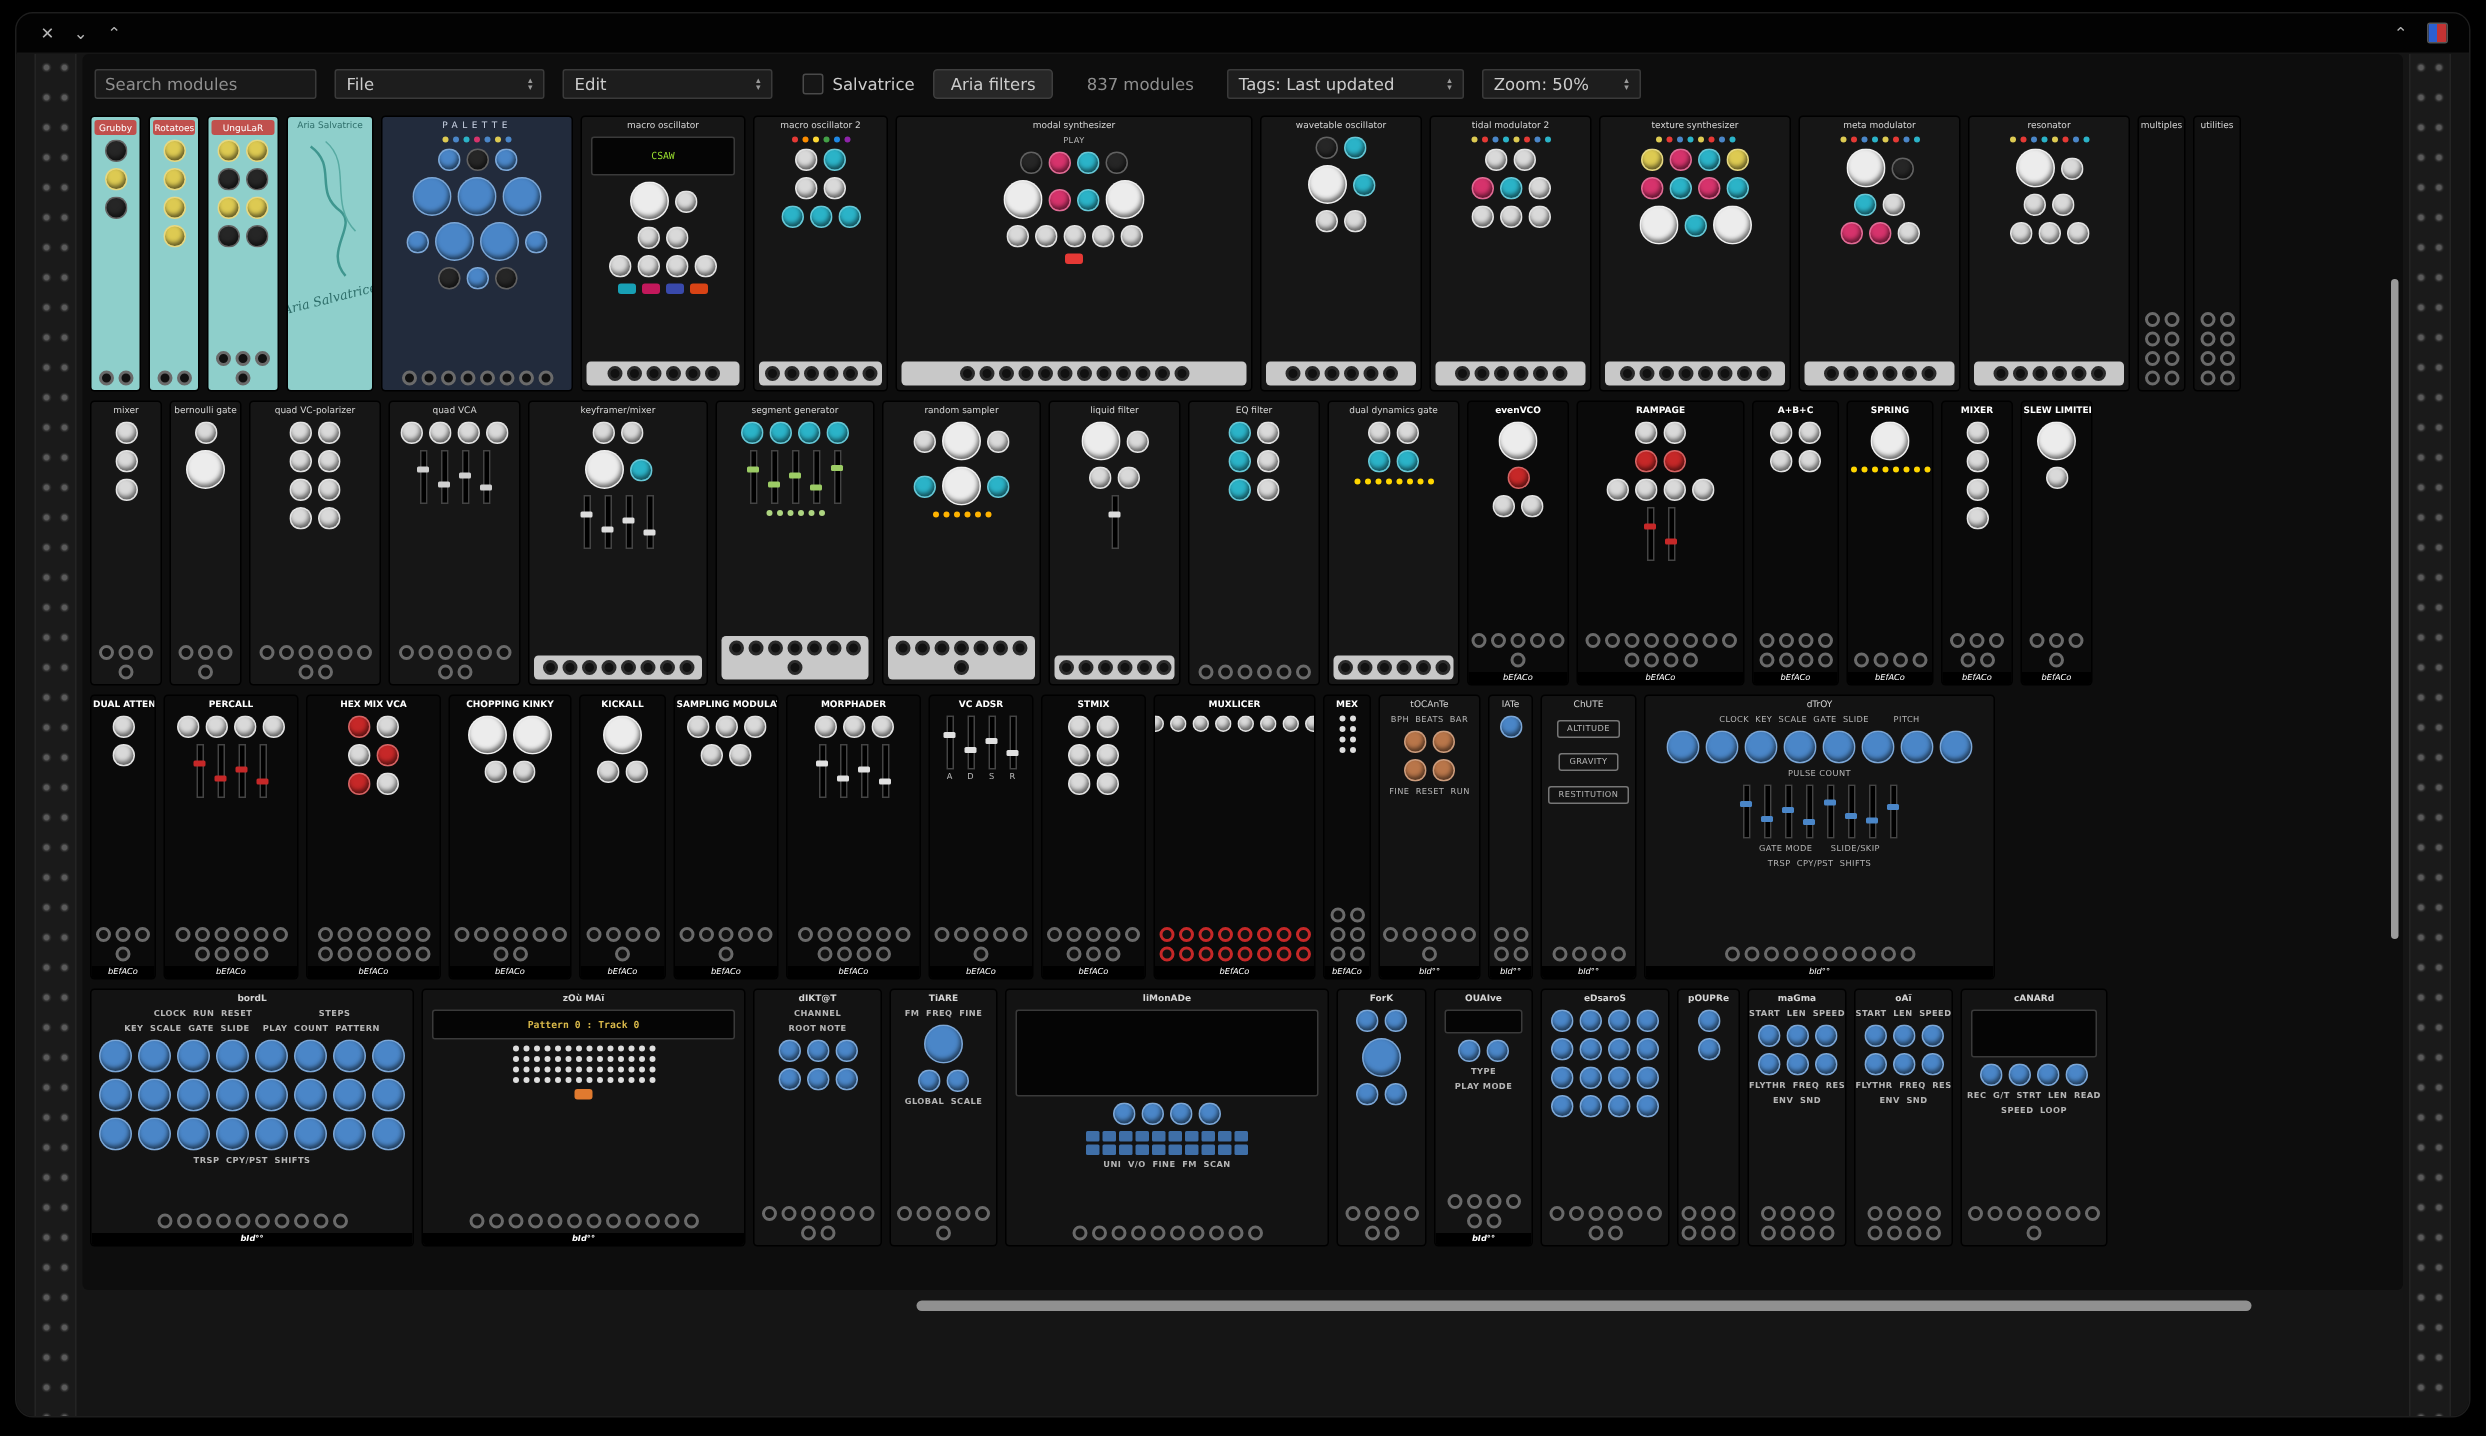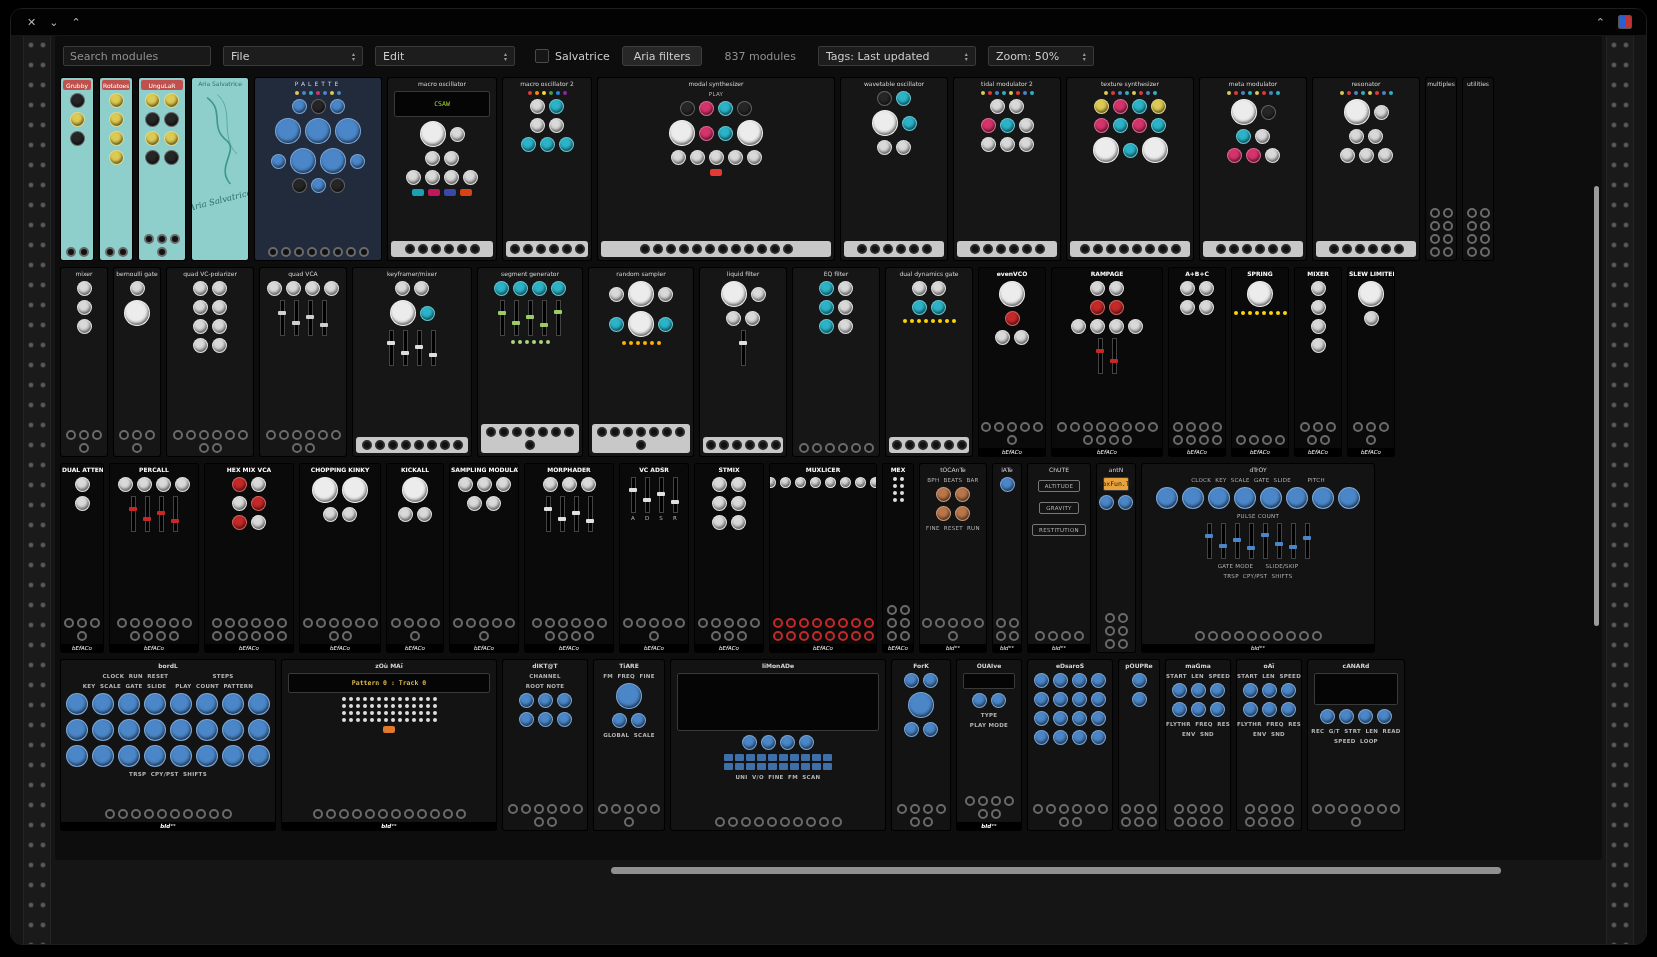--- a/index.html
+++ b/index.html
@@ -1449,40 +1449,20 @@
                 <div class="mlabel boxed">RESTITUTION</div>
               </div>
               <div class="jackarea">
                 <div class="jack"></div>
                 <div class="jack"></div>
                 <div class="jack"></div>
                 <div class="jack"></div>
               </div>
               <div class="brand">bId°°</div>
             </div>
-            <div class="mod k-bidoo" style="width: 38px;">
-              <div class="mod-title">antN</div>
-              <div class="mod-body">
-                <div class="disp" style="height: 14px; background: rgb(232, 163, 61);">
-                  <div class="dline" style="color: rgb(42, 29, 4);">MaxFun.TF</div>
-                </div>
-                <div class="krow">
-                  <div class="knob" style="height: 13px; width: 13px; background: rgb(74, 134, 200);"></div>
-                  <div class="knob" style="height: 13px; width: 13px; background: rgb(74, 134, 200);"></div>
-                </div>
-              </div>
-              <div class="jackarea">
-                <div class="jack"></div>
-                <div class="jack"></div>
-                <div class="jack"></div>
-                <div class="jack"></div>
-                <div class="jack"></div>
-                <div class="jack"></div>
-              </div>
-            </div>
             <div class="mod k-bidoo" style="width: 232px;">
               <div class="mod-title">dTrOY</div>
               <div class="mod-body">
                 <div class="mlabel">CLOCK  KEY  SCALE  GATE  SLIDE        PITCH</div>
                 <div class="krow">
                   <div class="knob" style="height: 20px; width: 20px; background: rgb(74, 134, 200);"></div>
                   <div class="knob" style="height: 20px; width: 20px; background: rgb(74, 134, 200);"></div>
                   <div class="knob" style="height: 20px; width: 20px; background: rgb(74, 134, 200);"></div>
                   <div class="knob" style="height: 20px; width: 20px; background: rgb(74, 134, 200);"></div>
                   <div class="knob" style="height: 20px; width: 20px; background: rgb(74, 134, 200);"></div>

